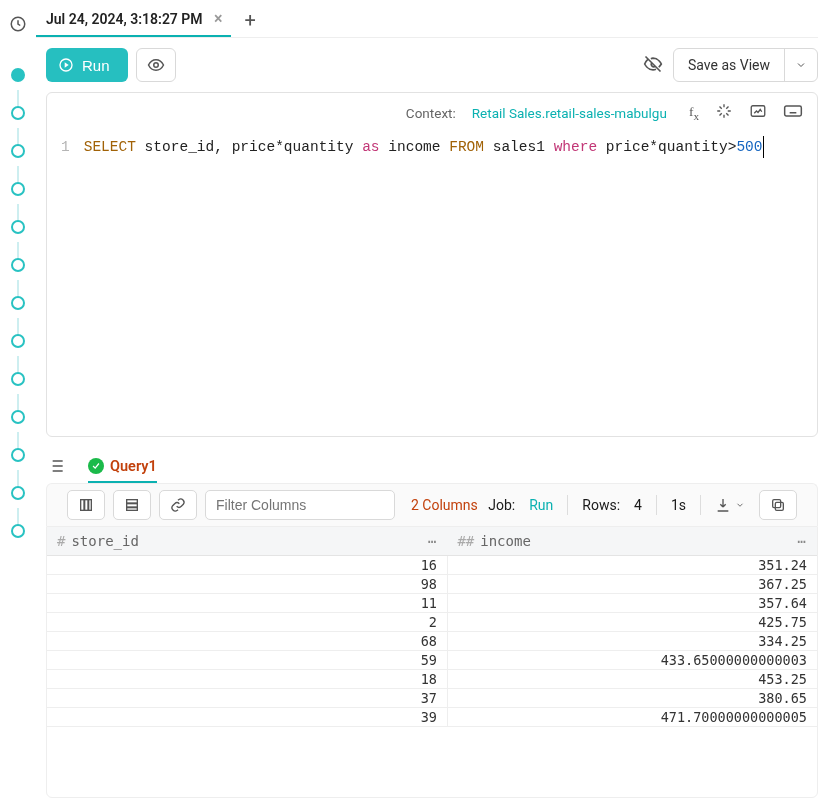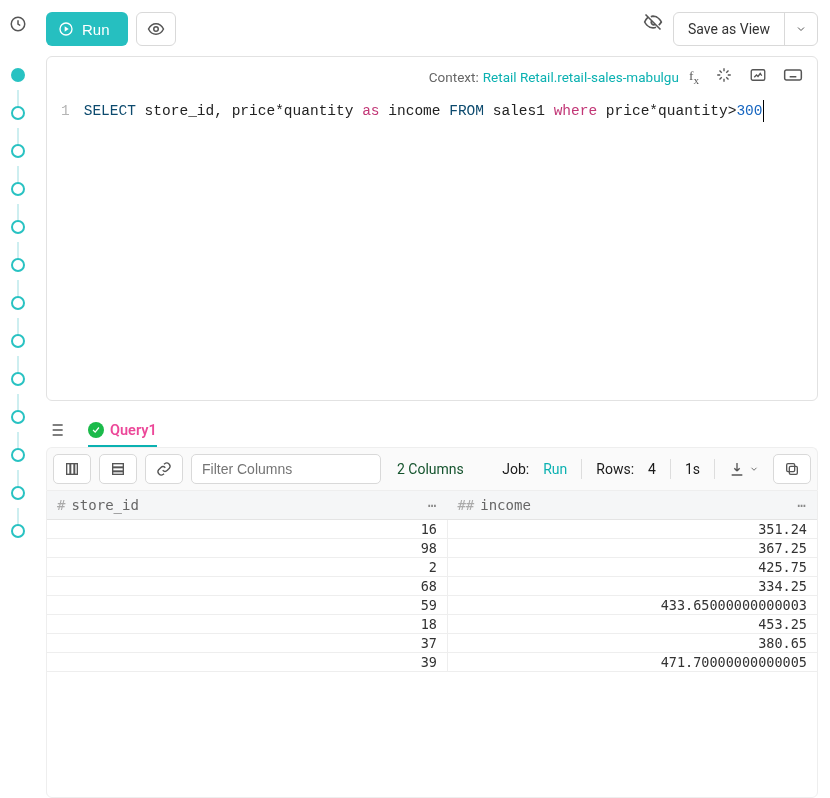--- a/index.html
+++ b/index.html
@@ -58,77 +58,77 @@
     background:#26bfc0; color:#fff; border:none; border-radius:6px;
     height:34px; padding:0 18px 0 12px; display:flex; align-items:center; gap:8px;
     font-size:15px; font-weight:500; cursor:pointer;
   }
   .icon-btn {
     height:34px; min-width:36px; padding:0 10px;
     border:1px solid #d9d9d9; border-radius:6px; background:#fff;
     display:flex; align-items:center; justify-content:center; cursor:pointer;
     color:#555;
   }
-  .toolbar-right { display:flex; gap:10px; }
+  .toolbar-right { display:flex; gap:10px; align-items:center; }
   .save-view {
     border:1px solid #d9d9d9; border-radius:6px; background:#fff; height:34px;
     display:flex; align-items:center; overflow:hidden;
   }
   .save-view-label { padding:0 14px; cursor:pointer; color:#333; font-size:14px; }
   .save-view-split { border-left:1px solid #d9d9d9; padding:0 10px; height:100%; display:flex;align-items:center; cursor:pointer; color:#555;}
 
   
   .editor {
     border:1px solid #e2e2e2; border-radius:6px; margin:0 0 0 10px;
     display:flex; flex-direction:column; height: 345px; overflow:hidden;
   }
   .context-bar {
-    display:flex; align-items:center; justify-content:flex-end; gap:4px;
+    display:flex; align-items:center; justify-content:flex-end; gap:16px;
     padding:8px 14px; font-size:13.5px; color:#666;
   }
   .context-link { color:#0bb1b1; cursor:pointer;}
   .context-icons { display:flex; gap:16px; align-items:center; margin-left:6px;}
   .code-area {
     font-family: "SFMono-Regular", Consolas, "Liberation Mono", Menlo, monospace;
     font-size: 14.5px; padding: 4px 14px; display:flex; gap: 14px; flex:1;
     white-space: pre; line-height: 1.6;
     position: relative;
   }
   .gutter { color:#b5b5b5; text-align:right; user-select:none;}
-  .code .kw { color:#0c4a6e; }
+  .code .kw { color:#a16207; }
   .code .kw2 { color:#c23676; }
   .code .num { color:#1565c0; }
   .code .ident { color:#222; }
   .caret-line {
     position: absolute; height: 22px; width: 1px; background: #000;
     animation: blink 1s steps(1) infinite;
   }
   @keyframes blink { 50% { opacity: 0; } }
 
   
   .results { margin:14px 0 0 10px; display:flex; flex-direction:column; flex:1; min-height:0;}
   .result-tabs { display:flex; align-items:center; gap:20px; height:32px; padding-left:42px;}
   .list-icon { position:absolute; margin-left:-42px; color:#555; cursor:pointer;}
   .result-tab {
-    display:flex; align-items:center; gap:6px; font-weight:600; color:#ec4899;
+    display:flex; align-items:center; gap:6px; font-weight:600; color:#c2410c;
     border-bottom:2px solid #0bb1b1; height:32px; font-size:14.5px;
   }
   .check-badge { width:16px;height:16px;border-radius:50%;background:#1bba4a;display:flex;align-items:center;justify-content:center;}
   .check-badge svg { stroke:#fff;}
 
   .result-toolbar {
-    display:flex; align-items:center; gap:8px; padding:6px 6px; border:1px solid #eee;
+    display:flex; align-items:center; gap:8px; padding:6px 20px; border:1px solid #eee;
     border-bottom:none; border-radius:6px 6px 0 0; background:#fafafa;
   }
   .result-toolbar .icon-btn { height:30px; min-width:32px; border-radius:5px;}
   .filter-input {
     height:30px; border:1px solid #d9d9d9; border-radius:5px; padding:0 10px;
     font-size:14px; width:190px; background:#fff;
   }
-  .meta { color:#14532d; font-size:14px; margin-left:8px;}
+  .meta { color:#c2410c; font-size:14px; margin-left:8px;}
   .result-toolbar-right { margin-left:auto; display:flex; align-items:center; gap:14px; font-size:14px;}
   .divider { width:1px; height:20px; background:#ddd; }
   .run-link { color:#0bb1b1; cursor:pointer; }
   .download { display:flex; align-items:center; gap:4px; color:#555; cursor:pointer;}
 
   
   .table-wrap { border:1px solid #eee; border-radius:0 0 6px 6px; overflow:auto; flex:1; min-height:0;}
   table { border-collapse:collapse; width:100%; font-size:13.5px;}
   thead th {
     background:#f5f6f7; text-align:left; font-weight:400; color:#666;
@@ -166,20 +166,27 @@
       <div class="timeline-dot"></div>
       <div class="timeline-dot"></div>
       <div class="timeline-dot"></div>
       <div class="timeline-dot"></div>
       <div class="timeline-dot"></div>
       <div class="timeline-dot"></div>
     </div>
   </div>
 
   <div class="main">
+    <div class="tabs">
+      <div class="tab">
+        <span>Jul 24, 2024, 3:18:27 PM</span>
+        <span class="close">×</span>
+      </div>
+      <div class="add-tab">+</div>
+    </div>
 
     <div class="toolbar">
       <div class="toolbar-left">
         <button class="run-btn">
           <svg width="16" height="16" viewBox="0 0 24 24" fill="none" stroke="#fff" stroke-width="2">
               <circle cx="12" cy="12" r="9"></circle>
               <path d="M10 8l6 4-6 4z" fill="#fff" stroke="none"></path>
             </svg>
           <span>Run</span>
         </button>
@@ -205,21 +212,21 @@
                 <path d="M6 9l6 6 6-6"></path>
               </svg>
           </div>
         </div>
       </div>
     </div>
 
     <div class="editor">
       <div class="context-bar">
         <span>Context:</span>
-        <span class="context-link">Retail Retail.retail-sales-mabulgu</span>
+        <span class="context-link">Retail Sales.retail-sales-mabulgu</span>
         <div class="context-icons">
           <span style="font-family:serif;color:#555;cursor:pointer;">f<sub>x</sub></span>
           <span style="color:#555;cursor:pointer;">
             <svg width="18" height="18" viewBox="0 0 24 24" fill="none" stroke="currentColor" stroke-width="1.8">
                 <path d="M12 3v4M12 17v4M3 12h4M17 12h4M6 6l3 3M15 15l3 3M18 6l-3 3M9 15l-3 3"></path>
               </svg>
           </span>
           <span style="color:#555;cursor:pointer;">
             <svg width="18" height="18" viewBox="0 0 24 24" fill="none" stroke="currentColor" stroke-width="1.8">
                 <rect x="3" y="5" width="18" height="14" rx="2"></rect>
@@ -229,21 +236,21 @@
           <span style="color:#555;cursor:pointer;">
             <svg width="20" height="20" viewBox="0 0 24 24" fill="none" stroke="currentColor" stroke-width="1.8">
                 <rect x="2" y="6" width="20" height="12" rx="2"></rect>
                 <path d="M6 10h0M10 10h0M14 10h0M18 10h0M6 14h0M8 14h8M18 14h0"></path>
               </svg>
           </span>
         </div>
       </div>
       <div class="code-area">
         <div class="gutter">1</div>
-        <div class="code"><span class="kw">SELECT</span><span class="ident"> store_id, price*quantity </span><span class="kw2">as</span><span class="ident"> income </span><span class="kw">FROM</span><span class="ident"> sales1 </span><span class="kw2">where</span><span class="ident"> price*quantity&gt;</span><span class="num">300</span><span class="caret-line"></span></div>
+        <div class="code"><span class="kw">SELECT</span><span class="ident"> store_id, price*quantity </span><span class="kw2">as</span><span class="ident"> income </span><span class="kw">FROM</span><span class="ident"> sales1 </span><span class="kw2">where</span><span class="ident"> price*quantity&gt;</span><span class="num">500</span><span class="caret-line"></span></div>
       </div>
     </div>
 
     <div class="results">
       <div class="result-tabs" style="position:relative;">
         <div class="list-icon">
           <svg width="20" height="20" viewBox="0 0 24 24" fill="none" stroke="currentColor" stroke-width="2">
               <path d="M8 6h12M8 12h12M8 18h12M4 6h0M4 12h0M4 18h0"></path>
             </svg>
         </div>
@@ -324,20 +331,24 @@
           <tbody id="tbody">
               <tr>
                 <td>16</td>
                 <td>351.24</td>
               </tr>
               <tr>
                 <td>98</td>
                 <td>367.25</td>
               </tr>
               <tr>
+                <td>11</td>
+                <td>357.64</td>
+              </tr>
+              <tr>
                 <td>2</td>
                 <td>425.75</td>
               </tr>
               <tr>
                 <td>68</td>
                 <td>334.25</td>
               </tr>
               <tr>
                 <td>59</td>
                 <td>433.65000000000003</td>

